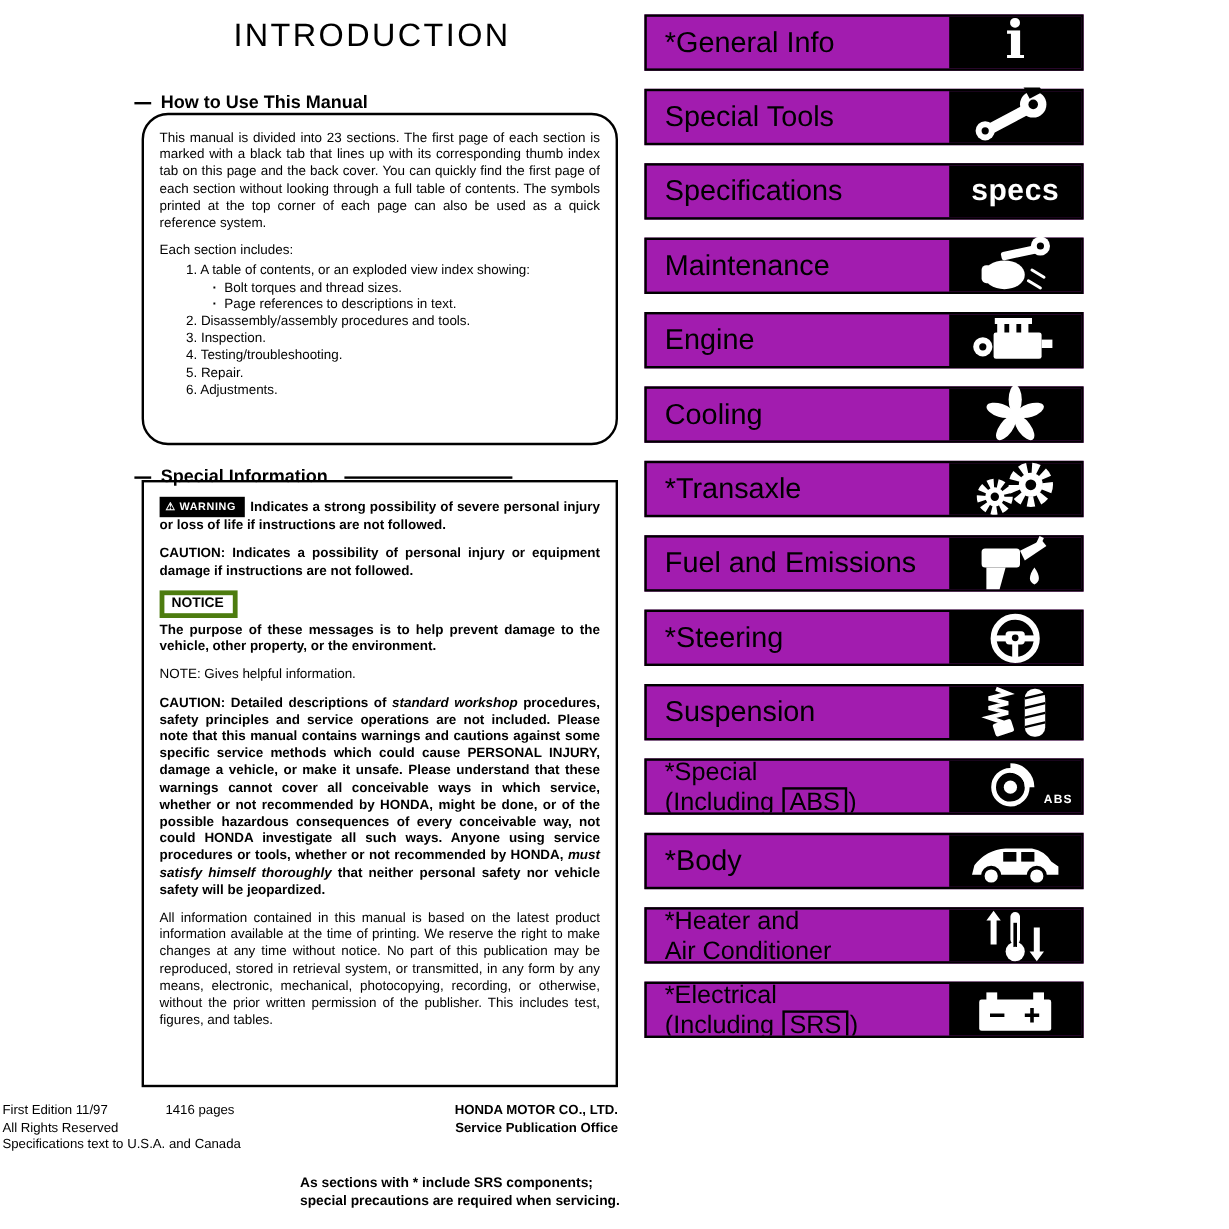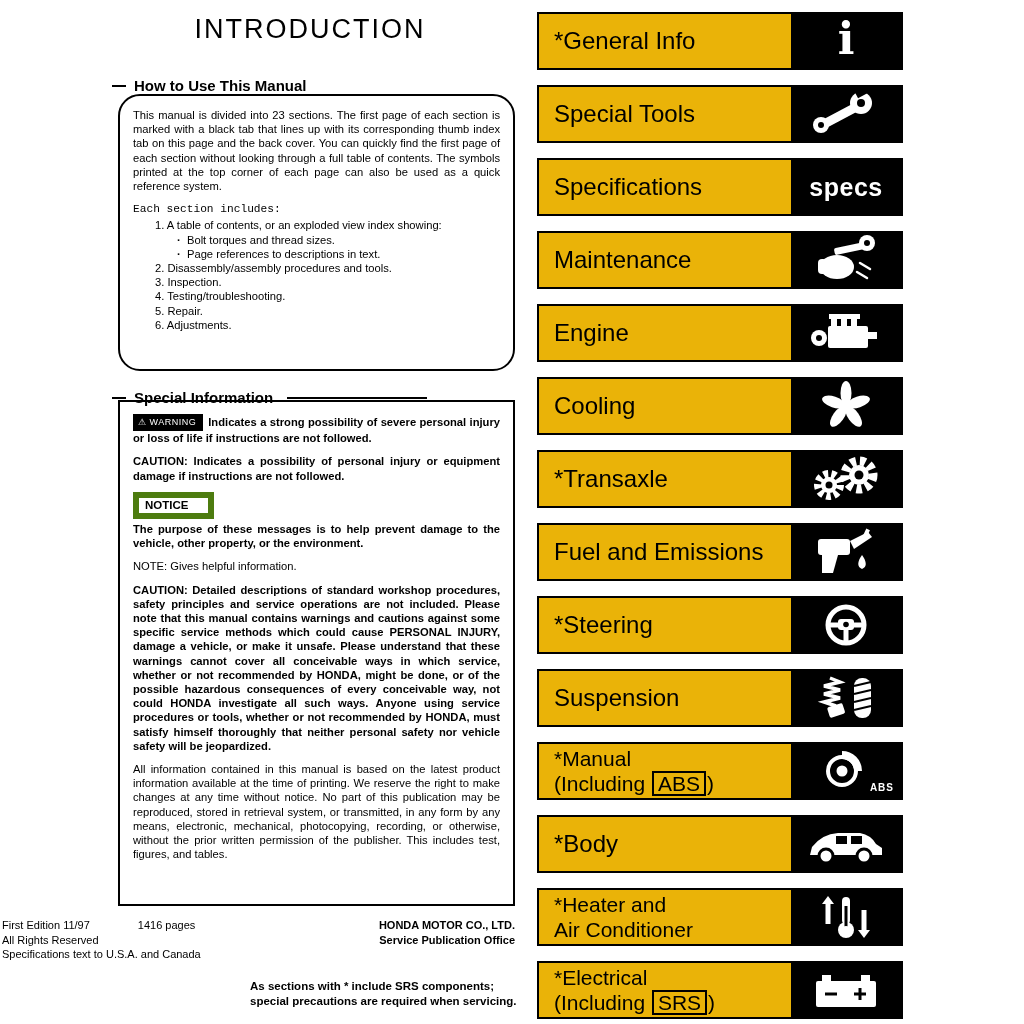--- a/index.html
+++ b/index.html
@@ -28,58 +28,58 @@
     position:absolute; left:118px; width:397px;
     border:2px solid #000; padding:12px 13px; overflow:hidden;
     font-size:11.2px; line-height:14.2px;
   }
   #box-howto { top:94px; height:277px;border-radius:22px; }
   #box-special { top:400px; height:506px; }
 
   .box p { margin-bottom:9px; }
   .just { text-align:justify; }
   .b { font-weight:bold; }
-  .i { }
-
-  .includes { margin-top:4px; margin-bottom:2px !important;font-family:Liberation Mono, monospace; }
+  .i { font-style:italic; }
+
+  .includes { margin-top:4px; margin-bottom:2px !important; }
   .li { margin-left:22px; text-indent:-14px; padding-left:14px; }
   .li.sub { margin-left:44px; }
   .li.bullet::before { content:"·\00a0\00a0"; font-weight:bold; }
 
   .warn-badge {
     display:inline-block; background:#000; color:#fff;
-    font-size:9px; font-weight:normal; padding:1px 7px 2px 5px; margin-right:5px;
+    font-size:9px; font-weight:bold; padding:1px 7px 2px 5px; margin-right:5px;
     letter-spacing:0.5px; vertical-align:1px;
   }
   .warn-badge .tri { font-size:9px; margin-right:3px; }
   .notice-line { margin-bottom:3px !important; }
   .notice-box {
-    display:inline-block; border:6px solid #4d7c0f; font-weight:bold;
-    padding:0 20px 1px 6px; font-size:11.5px;
+    display:inline-block; border:4px solid #4d7c0f; font-weight:bold;
+    padding:0 8px 1px 6px; font-size:11.5px;
   }
 
   
   .footer {
     position:absolute; top:918px; left:2px; width:513px;
     display:flex; justify-content:space-between; font-size:11px; line-height:14.5px;
   }
   .footer .fl .row1 { display:flex; gap:48px; }
   .footer .fr { text-align:right; font-weight:bold; }
   .srs-note {
     position:absolute; top:979px; left:250px; width:280px;
     font-weight:bold; font-size:11.5px; line-height:14.5px;
   }
 
   
   .tabs {
     position:absolute; top:12px; left:537px; width:366px;
     display:flex; flex-direction:column; gap:15px;
   }
   .tab {
-    height:58px; border:2px solid #000; background:#eab308;
+    height:47px; border:2px solid #000; background:#a21caf;
     display:flex; flex:0 0 auto;
   }
   .tab-label {
     flex:1; display:flex; align-items:center; padding-left:15px;
     font-size:24px; overflow:hidden; white-space:nowrap;
   }
   .tab-label.two {
     flex-direction:column; align-items:flex-start; justify-content:center;
     font-size:21px; line-height:25px;
   }
@@ -335,21 +335,21 @@
           <line x1="50" y1="21" x2="67" y2="17"></line>
           <line x1="50" y1="29" x2="67" y2="25"></line>
           <line x1="50" y1="37" x2="67" y2="33"></line>
         </g>
       </svg>
     </div>
   </div>
 
   <div class="tab">
     <div class="tab-label two">
-      <div class="l1"><span>*Manual</span></div>
+      <div class="l1"><span>*Special</span></div>
       <div class="l2"><span>(Including </span><span class="kbox">ABS</span><span>)</span></div>
     </div>
     <div class="tab-icon">
       <svg width="60" height="50" viewBox="0 0 60 50">
         <circle cx="26" cy="25" r="14" fill="none" stroke="#fff" stroke-width="4"></circle>
         <circle cx="26" cy="25" r="5.5" fill="#fff"></circle>
         <path d="M26 9 A16 16 0 0 1 42 25" fill="none" stroke="#fff" stroke-width="8"></path>
       </svg>
       <span class="abs-label">ABS</span>
     </div>

